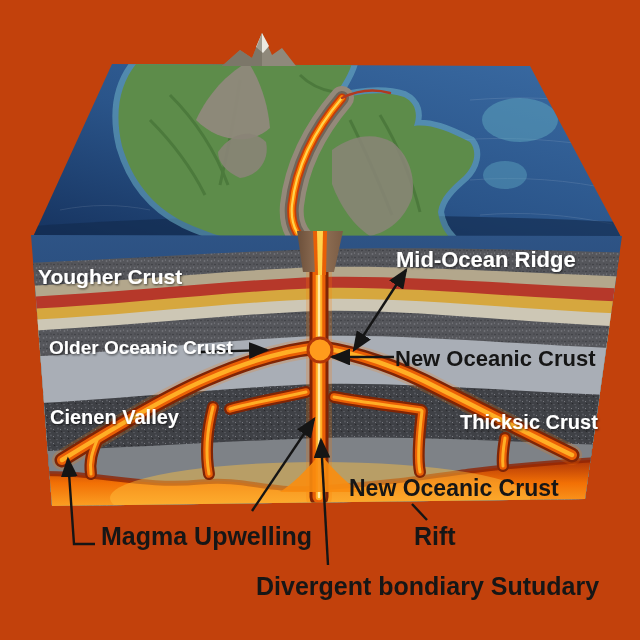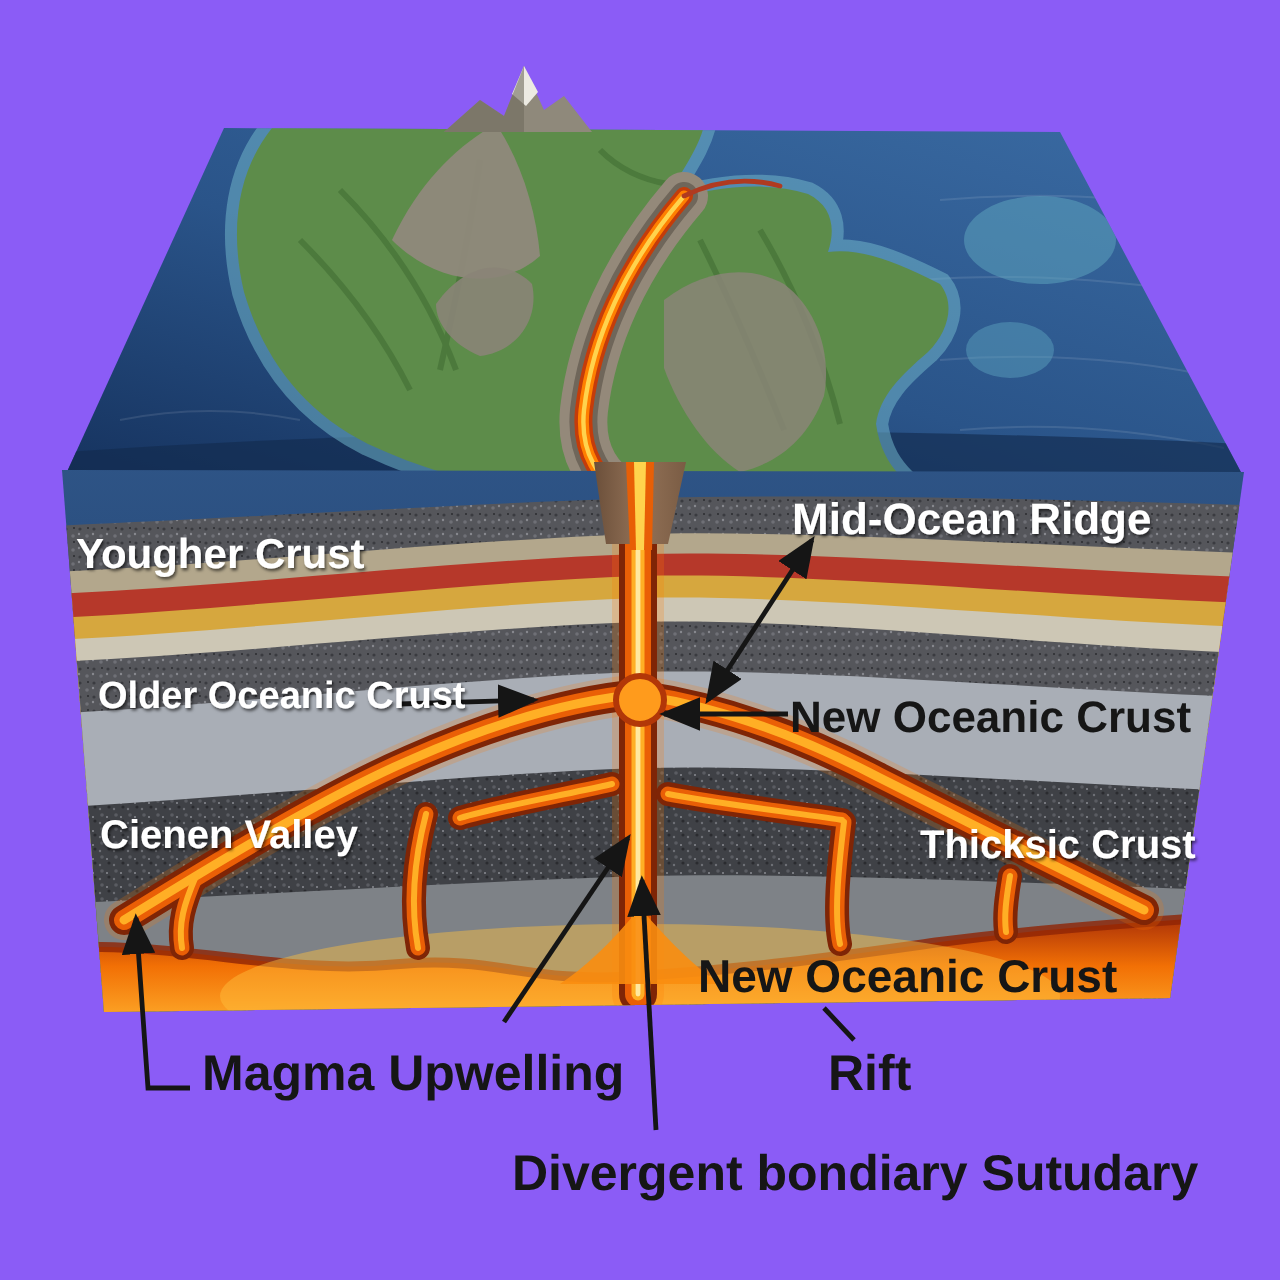--- a/index.html
+++ b/index.html
@@ -1,16 +1,16 @@
 <!DOCTYPE html>
 <html><head>
 <meta charset="utf-8">
 <style>
   html,body{margin:0;padding:0;background:#ffffff;}
-  .stage{width:640px;height:640px;position:relative;background:#8b5cf6;overflow:hidden;}
+  .stage{width:640px;height:640px;position:relative;background:#c2410c;overflow:hidden;}
   svg{display:block;}
   .lbl{font-family:"Liberation Sans","DejaVu Sans",sans-serif;font-weight:700;}
   .lbl-w{fill:#ffffff;}
   .lbl-b{fill:#161616;}
   .arrow{stroke:#151515;stroke-width:2.4;fill:none;}
 </style>
 </head>
 <body>
 
 <div class="stage">

